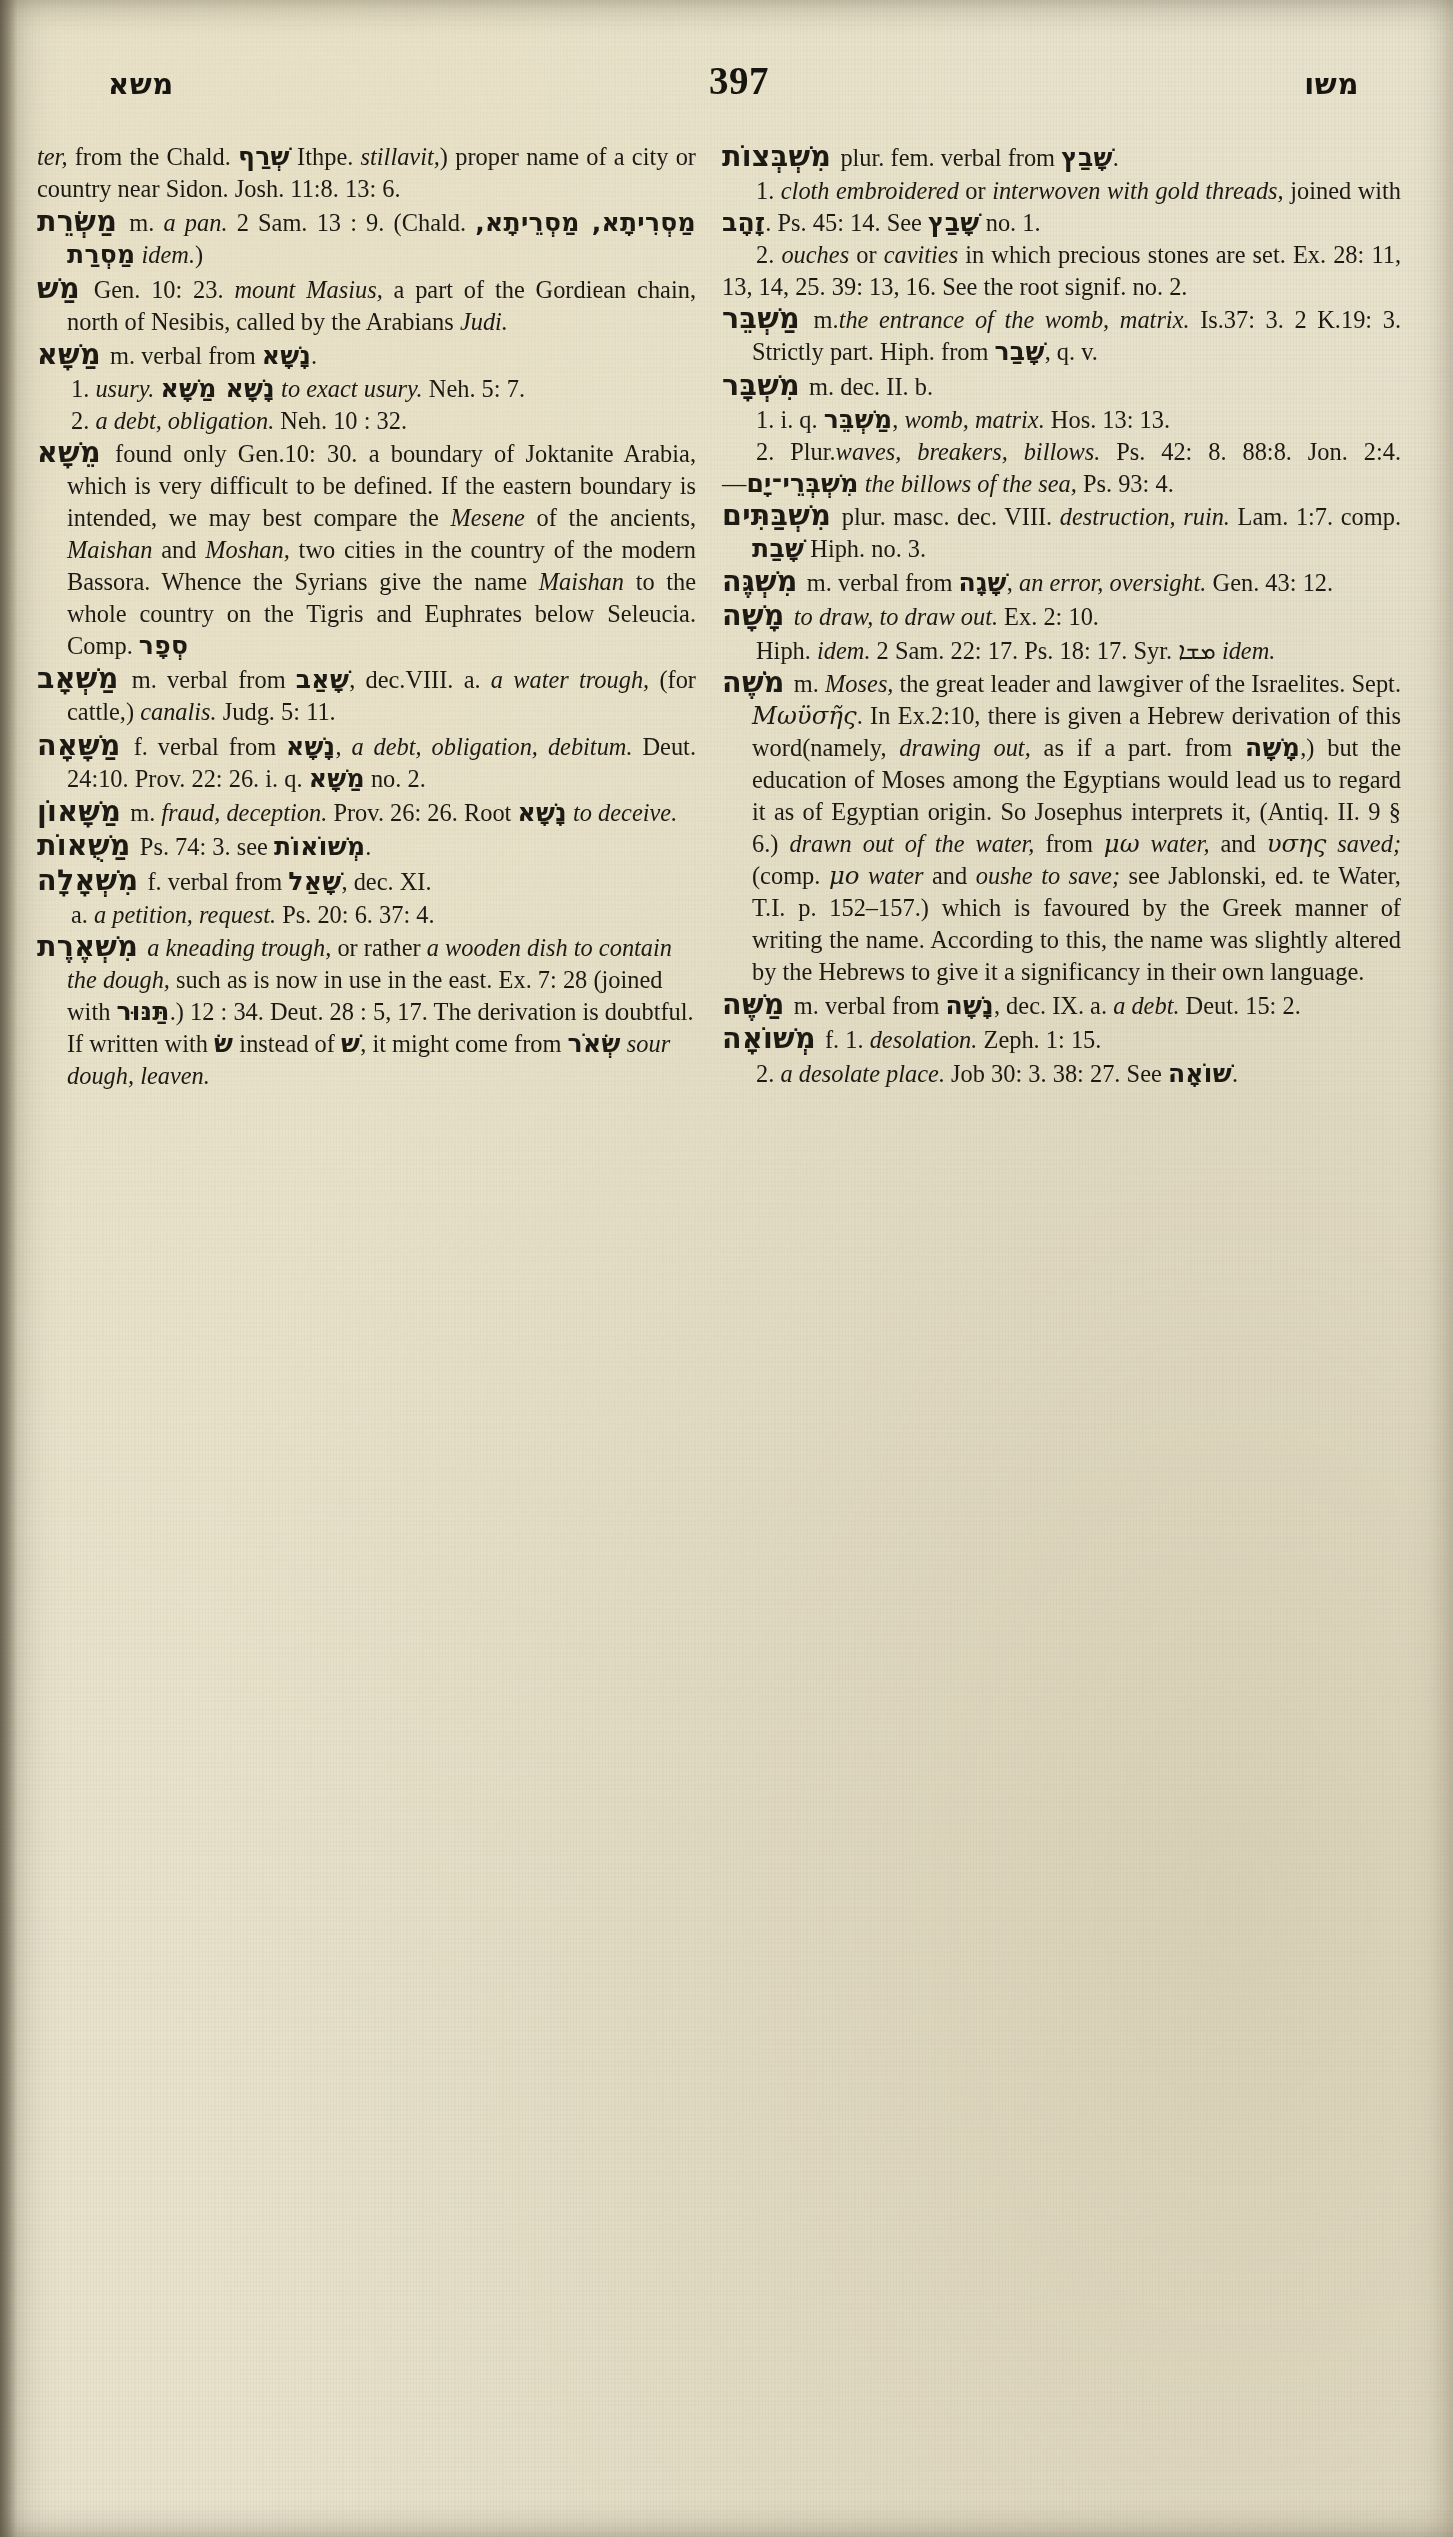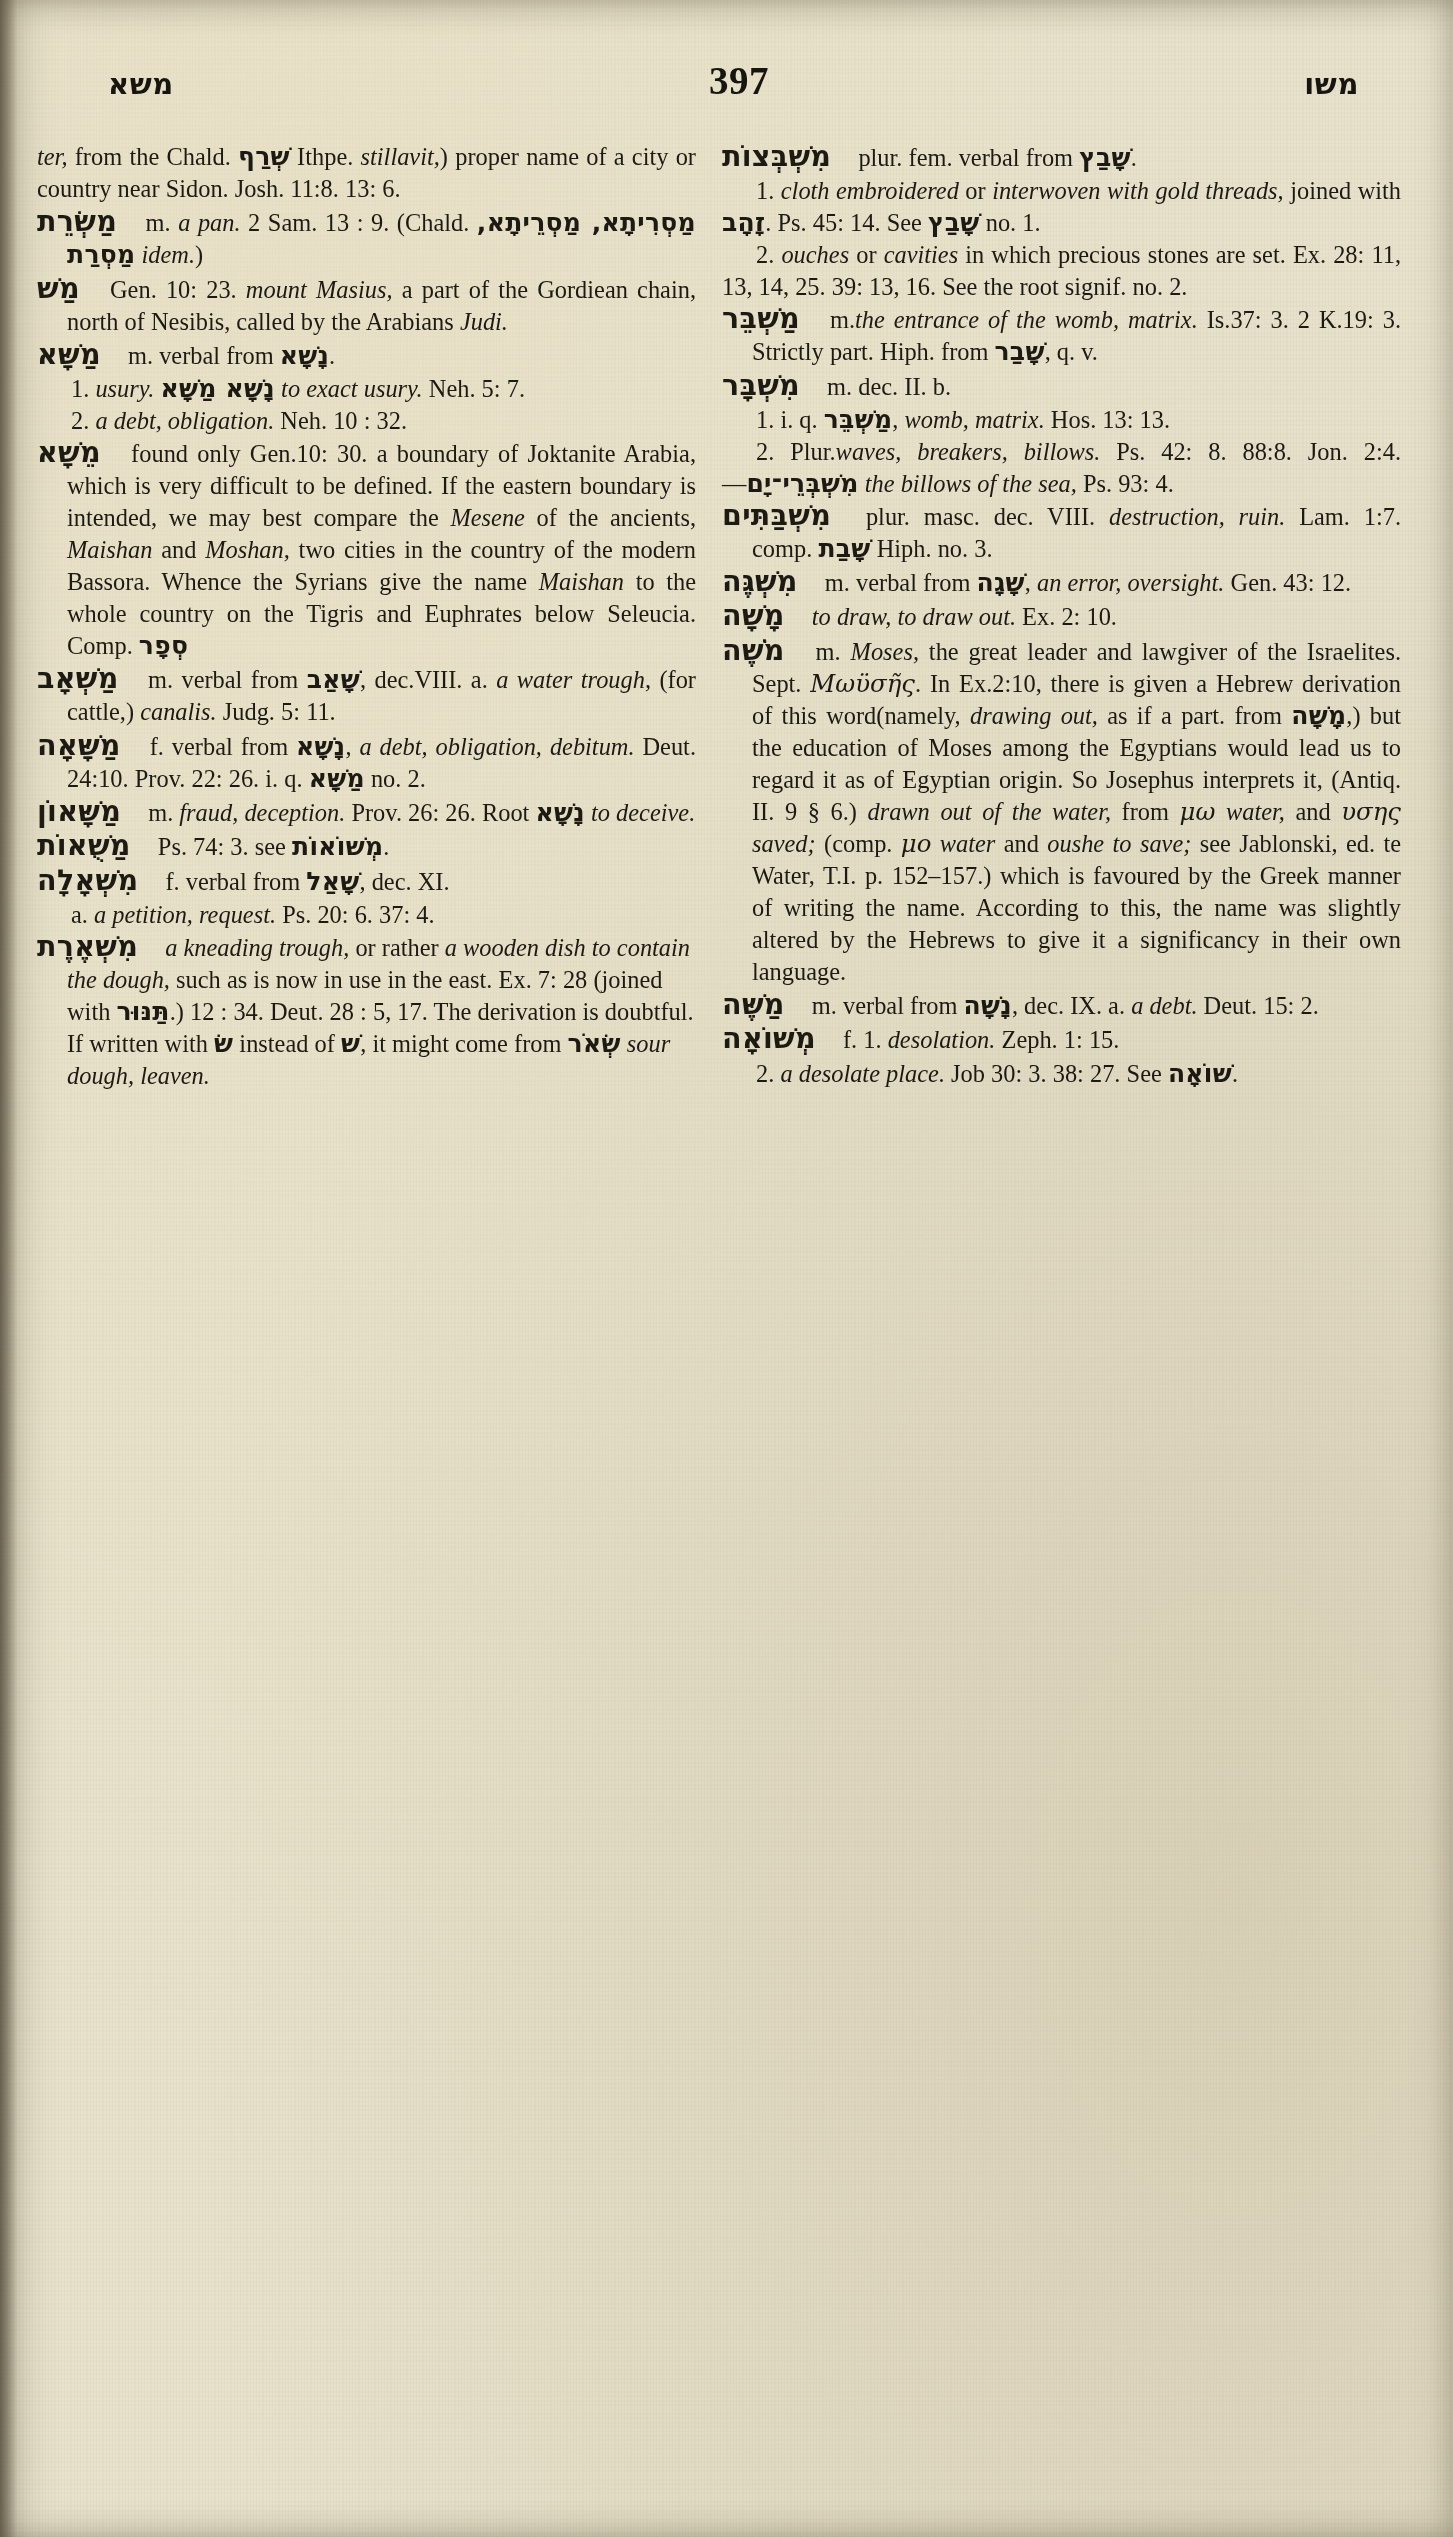--- a/index.html
+++ b/index.html
@@ -115,21 +115,21 @@
     unicode-bidi: isolate;
     letter-spacing: 0.3px;
   }
   .lemma {
     font-family: "DejaVu Sans", sans-serif;
     font-size: 28.5px;
     font-weight: 700;
     direction: rtl;
     unicode-bidi: isolate;
     letter-spacing: 0.3px;
-    margin-right: 21px;
+    margin-right: 3px;
   }
   .it { font-style: italic; }
   .gk { font-family: "DejaVu Serif", serif; font-style: italic; }
   .syr {
     font-family: "DejaVu Sans", sans-serif;
     direction: rtl;
     unicode-bidi: isolate;
     font-size: 24px;
   }
   .sc { font-variant: small-caps; }
@@ -166,20 +166,21 @@
         <p class="entry"><span class="lemma">מִשְׁבְּצוֹת</span><span> plur. fem. verbal from </span><span class="heb">שָׁבַץ</span><span>.</span></p>
         <p class="sub"><span>1. </span><span class="it">cloth embroidered</span><span> or </span><span class="it">interwoven with gold threads,</span><span> joined with </span><span class="heb">זָהָב</span><span>. Ps. 45: 14. See </span><span class="heb">שָׁבַץ</span><span> no. 1.</span></p>
         <p class="sub"><span>2. </span><span class="it">ouches</span><span> or </span><span class="it">cavities</span><span> in which precious stones are set. Ex. 28: 11, 13, 14, 25. 39: 13, 16. See the root signif. no. 2.</span></p>
         <p class="entry"><span class="lemma">מַשְׁבֵּר</span><span> m.</span><span class="it">the entrance of the womb, matrix.</span><span> Is.37: 3. 2 K.19: 3. Strictly part. Hiph. from </span><span class="heb">שָׁבַר</span><span>, q. v.</span></p>
         <p class="entry"><span class="lemma">מִשְׁבָּר</span><span> m. dec. II. b.</span></p>
         <p class="sub"><span>1. i. q. </span><span class="heb">מַשְׁבֵּר</span><span>, </span><span class="it">womb, matrix.</span><span> Hos. 13: 13.</span></p>
         <p class="sub"><span>2. Plur.</span><span class="it">waves, breakers, billows.</span><span> Ps. 42: 8. 88:8. Jon. 2:4.—</span><span class="heb">מִשְׁבְּרֵי־יָם</span><span> </span><span class="it">the billows of the sea,</span><span> Ps. 93: 4.</span></p>
         <p class="entry"><span class="lemma">מִשְׁבַּתִּים</span><span> plur. masc. dec. VIII. </span><span class="it">destruction, ruin.</span><span> Lam. 1:7. comp. </span><span class="heb">שָׁבַת</span><span> Hiph. no. 3.</span></p>
         <p class="entry"><span class="lemma">מִשְׁגֶּה</span><span> m. verbal from </span><span class="heb">שָׁגָה</span><span>, </span><span class="it">an error, oversight.</span><span> Gen. 43: 12.</span></p>
         <p class="entry"><span class="lemma">מָשָׁה</span><span> </span><span class="it">to draw, to draw out.</span><span> Ex. 2: 10.</span></p>
+        <p class="sub"><span>Hiph. </span><span class="it">idem.</span><span> 2 Sam. 22: 17. Ps. 18: 17. Syr. </span><span class="syr">ܡܫܐ</span><span> </span><span class="it">idem.</span></p>
         <p class="entry"><span class="lemma">מֹשֶׁה</span><span> m. </span><span class="it">Moses,</span><span> the great leader and lawgiver of the Israelites. Sept. </span><span class="gk">Μωϋσῆς</span><span>. In Ex.2:10, there is given a Hebrew derivation of this word(namely, </span><span class="it">drawing out,</span><span> as if a part. from </span><span class="heb">מָשָׁה</span><span>,) but the education of Moses among the Egyptians would lead us to regard it as of Egyptian origin. So Josephus interprets it, (Antiq. </span><span class="sc">II.</span><span> 9 § 6.) </span><span class="it">drawn out of the water,</span><span> from </span><span class="gk">μω</span><span> </span><span class="it">water,</span><span> and </span><span class="gk">υσης</span><span> </span><span class="it">saved;</span><span> (comp. </span><span class="gk">μο</span><span> </span><span class="it">water</span><span> and </span><span class="it">oushe to save;</span><span> see Jablonski, ed. te Water, T.I. p. 152–157.) which is favoured by the Greek manner of writing the name. According to this, the name was slightly altered by the Hebrews to give it a significancy in their own language.</span></p>
         <p class="entry"><span class="lemma">מַשֶּׁה</span><span> m. verbal from </span><span class="heb">נָשָׁה</span><span>, dec. IX. a. </span><span class="it">a debt.</span><span> Deut. 15: 2.</span></p>
         <p class="entry"><span class="lemma">מְשׁוֹאָה</span><span> f. 1. </span><span class="it">desolation.</span><span> Zeph. 1: 15.</span></p>
         <p class="sub"><span>2. </span><span class="it">a desolate place.</span><span> Job 30: 3. 38: 27. See </span><span class="heb">שׁוֹאָה</span><span>.</span></p>
       </div>
   </div>
 
   <div class="grain"></div>
   <div class="edge"></div>
   <div class="spine-left"></div>

